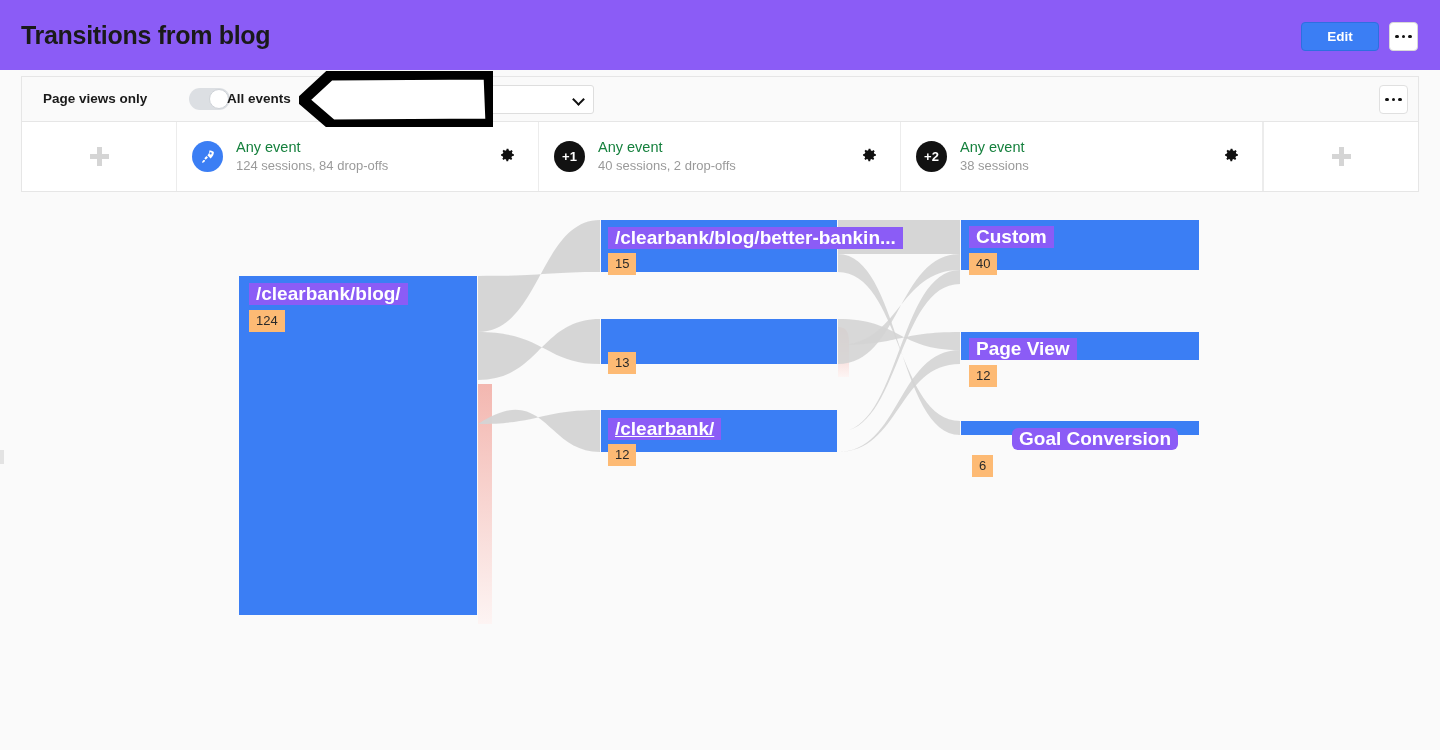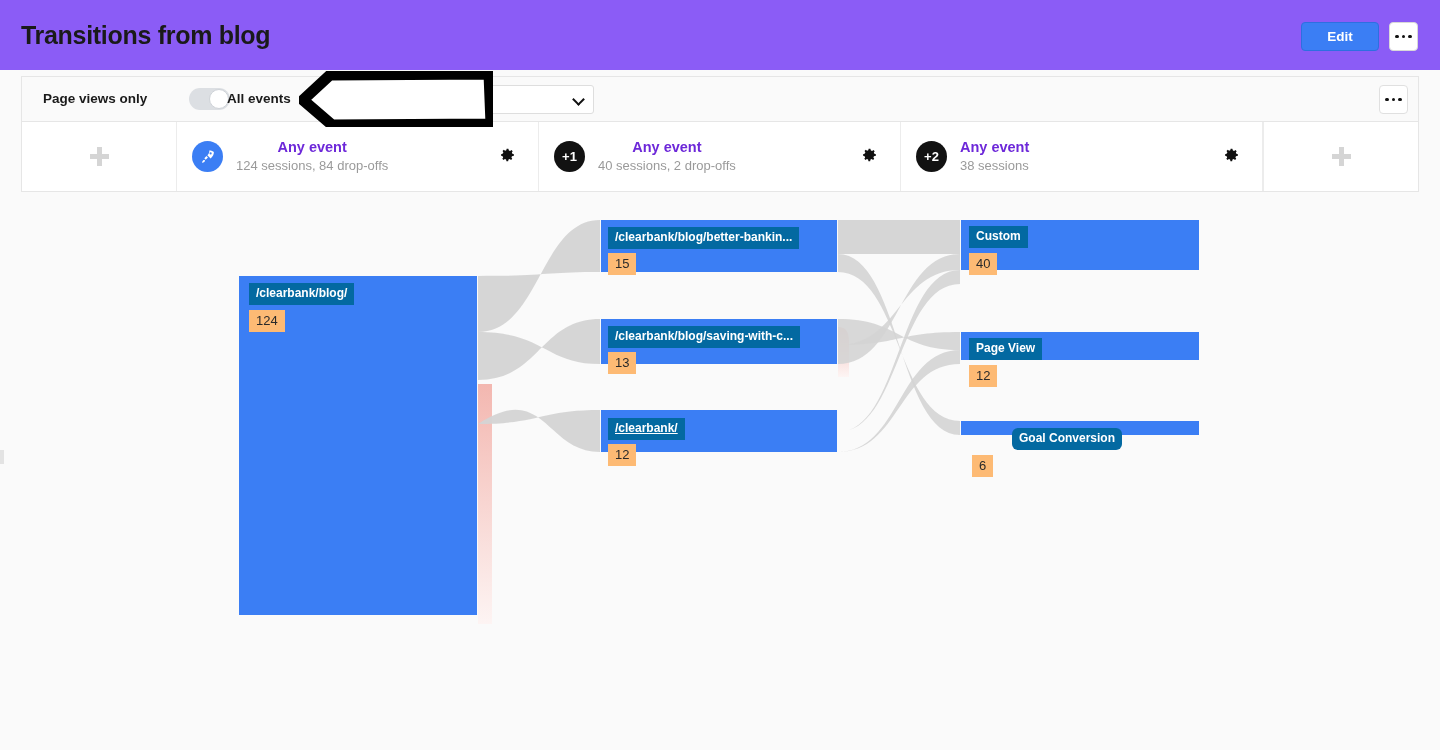--- a/index.html
+++ b/index.html
@@ -121,35 +121,35 @@
   }
   .step-badge {
     width: 31px; height: 31px; border-radius: 50%;
     flex: 0 0 31px;
     display: flex; align-items: center; justify-content: center;
     color: #fff; font-size: 13px; font-weight: 700;
   }
   .step-badge.rocket { background: #3b7ef4; }
   .step-badge.num { background: #121212; }
   .step-text { margin-left: 13px; }
-  .step-title { font-size: 14.5px; font-weight: 700; color: #6d28d9; line-height: 18px; text-align: center; }
+  .step-title { font-size: 14.5px; font-weight: 400; color: #15803d; line-height: 18px; }
   .step-sub { font-size: 13px; color: #9a9a9a; line-height: 18px; margin-top: 1px; }
   .step-gear {
     position: absolute; right: 22px; top: 50%; transform: translateY(-50%);
     cursor: pointer;
   }
 
   
   .sankey { position: absolute; left: 0; top: 192px; width: 1440px; height: 558px; }
   .sankey svg { display: block; }
 
   .node-label {
     position: absolute;
-    background: #0369a1; color: #ffffff;
-    font-size: 12px; font-weight: 700;
+    background: #8b5cf6; color: #ffffff;
+    font-size: 19px; font-weight: 700;
     padding: 3px 7px 4px 7px;
     white-space: nowrap;
     line-height: 15px;
   }
   .node-value {
     position: absolute;
     background: #fdba74; color: #2a2a2a;
     font-size: 13px;
     padding: 3px 7px 4px 7px;
     white-space: nowrap;
@@ -342,21 +342,20 @@
       <rect x="961" y="229" width="238" height="14"></rect>
     </g>
   </svg>
 
   <div class="node-label" style="left:249px; top:91px;">/clearbank/blog/</div>
   <div class="node-value" style="left:249px; top:118px;">124</div>
 
   <div class="node-label" style="left:608px; top:35px;">/clearbank/blog/better-bankin...</div>
   <div class="node-value" style="left:608px; top:61px;">15</div>
 
-  <div class="node-label" style="left:608px; top:134px;">/clearbank/blog/saving-with-c...</div>
   <div class="node-value" style="left:608px; top:160px;">13</div>
 
   <div class="node-label" style="left:608px; top:226px;text-decoration:underline;">/clearbank/</div>
   <div class="node-value" style="left:608px; top:252px;">12</div>
 
   <div class="node-label" style="left:969px; top:34px;">Custom</div>
   <div class="node-value" style="left:969px; top:61px;">40</div>
 
   <div class="node-label" style="left:969px; top:146px;">Page View</div>
   <div class="node-value" style="left:969px; top:173px;">12</div>

